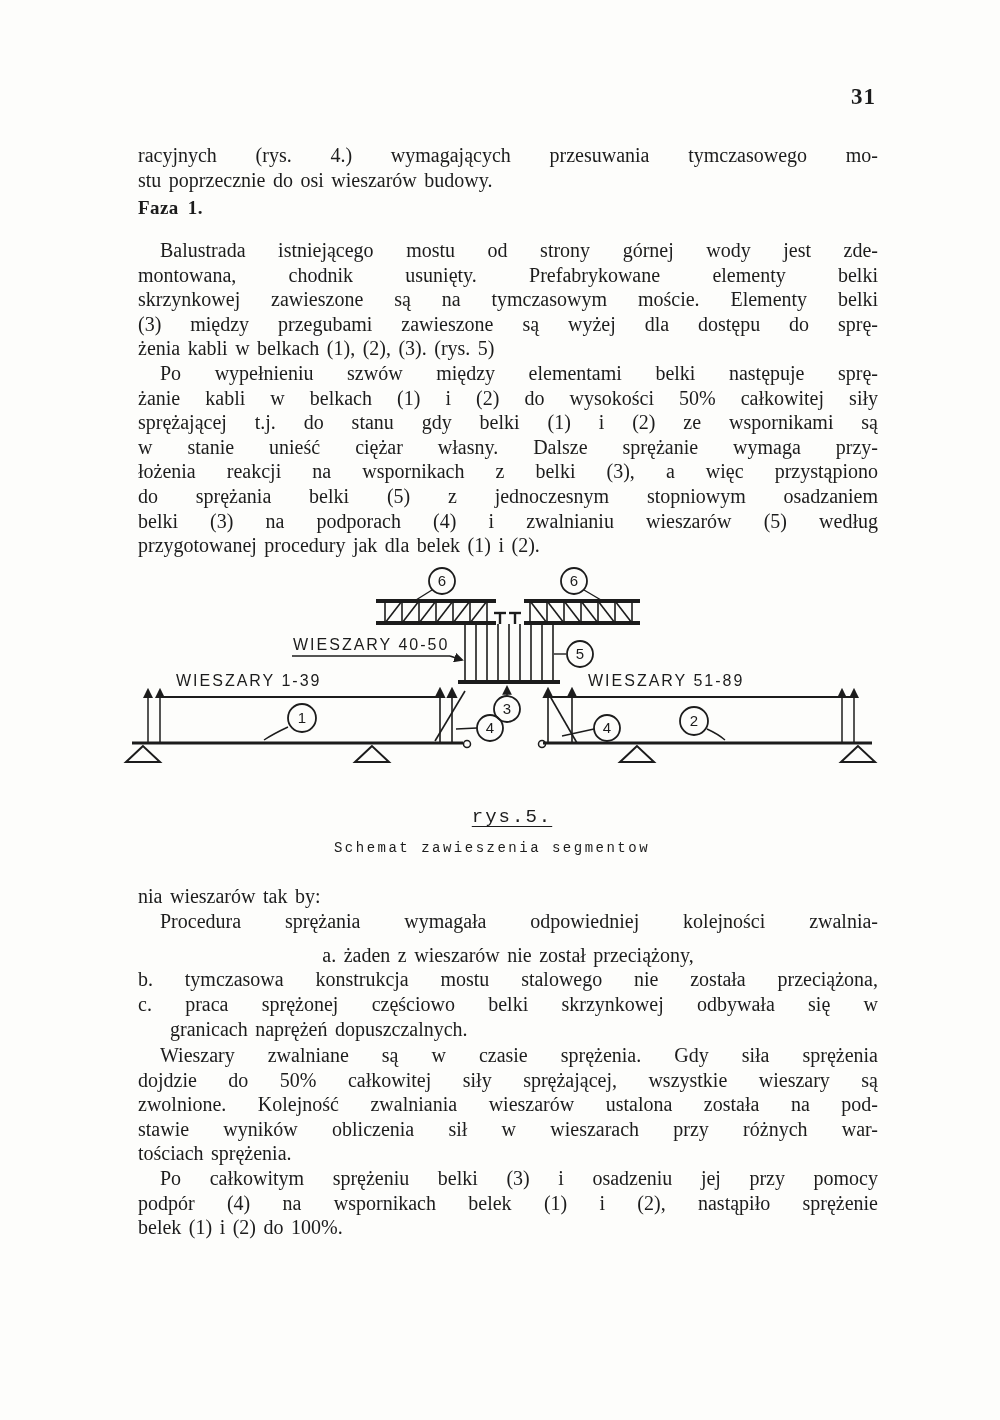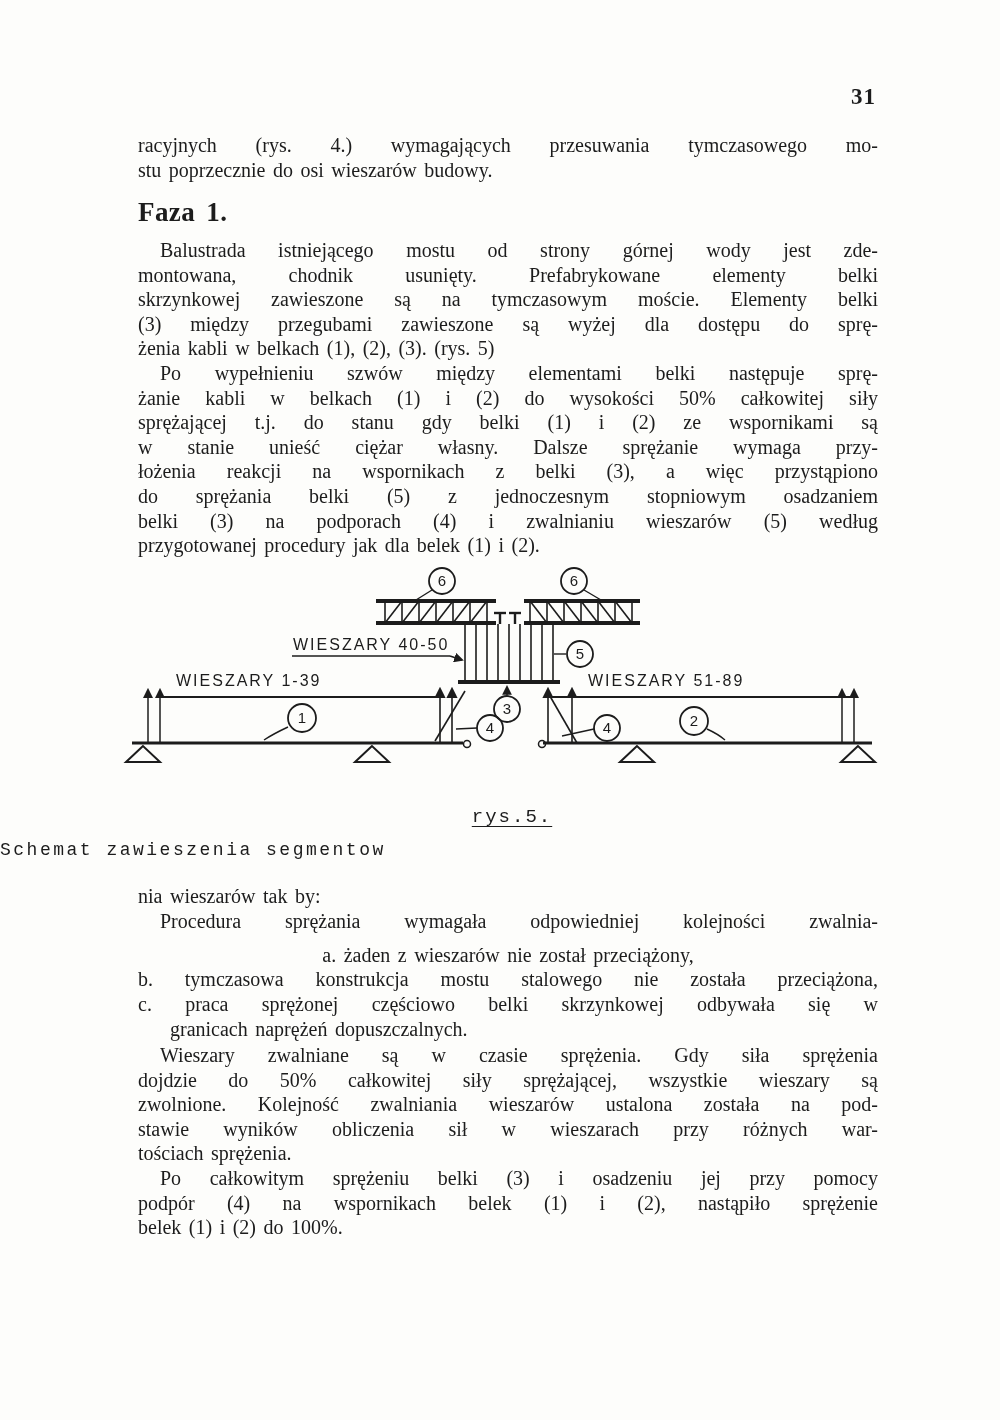--- a/index.html
+++ b/index.html
@@ -21,44 +21,44 @@
     font-size:20px;line-height:24.6px;
     word-spacing:2.5px;
   }
   .line{height:24.6px;overflow:hidden;white-space:normal;}
   .just{text-align:justify;}
   .just::after{content:"";display:inline-block;width:100%;height:0;vertical-align:top;}
   .ind{text-indent:22px;}
   .hang{padding-left:32px;}
   .heading{
     position:absolute;left:138px;top:197px;
-    font-size:27px;font-weight:bold;letter-spacing:.4px;word-spacing:4px;
+    font-size:19px;font-weight:bold;letter-spacing:.4px;word-spacing:4px;
   }
   .figwrap{position:absolute;left:110px;top:566px;width:780px;height:215px;}
   .figwrap svg{display:block;width:780px;height:215px;}
   svg line, svg path, svg polygon, svg circle{stroke:#1c1c1c;fill:none;}
   svg text{
     fill:#1c1c1c;stroke:none;
     font-family:"Liberation Sans", sans-serif;
   }
   .diag-label{font-size:16px;letter-spacing:2px;}
   .callout-num{font-size:15px;text-anchor:middle;}
   .cap-title{
     position:absolute;left:12px;top:806px;width:1000px;text-align:center;
     font-family:"Liberation Mono", monospace;
     font-size:19px;letter-spacing:2px;
     text-decoration:underline;text-underline-offset:4px;
   }
   .cap-sub{
-    position:absolute;left:0;top:840px;width:984px;text-align:left;
+    position:absolute;left:0;top:840px;width:984px;text-align:center;
     font-family:"Liberation Mono", monospace;
-    font-size:18px;letter-spacing:2.5px;
+    font-size:14px;letter-spacing:2.5px;
   }
   
-  #intro{top:133px;}
+  #intro{top:143px;}
   #para1{top:238px;}
   #para2{top:361px;}
   #para3{top:884px;}
   #li-a{top:943px;text-align:center;}
   #li-b{top:967px;}
   #li-c{top:992px;}
   #para4{top:1043px;}
   #para5{top:1166px;}
 </style>
 </head>

